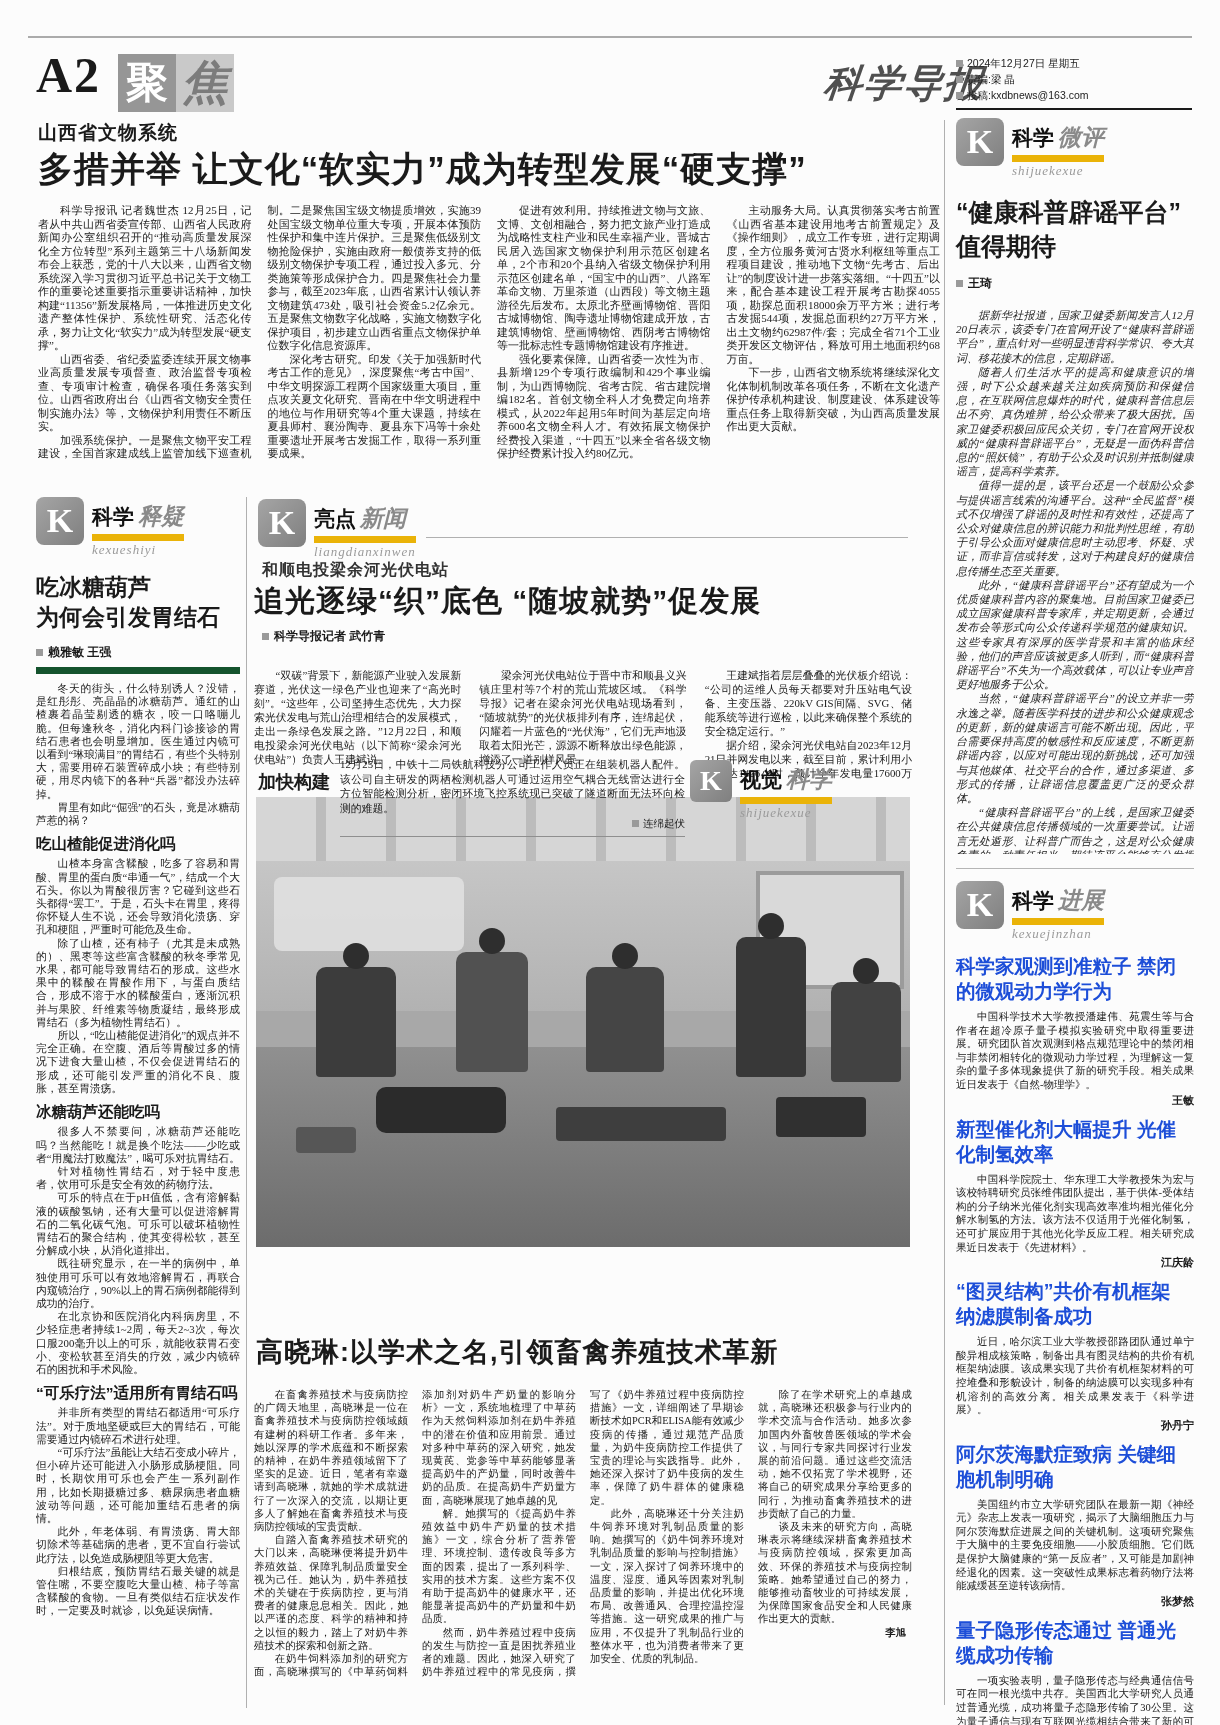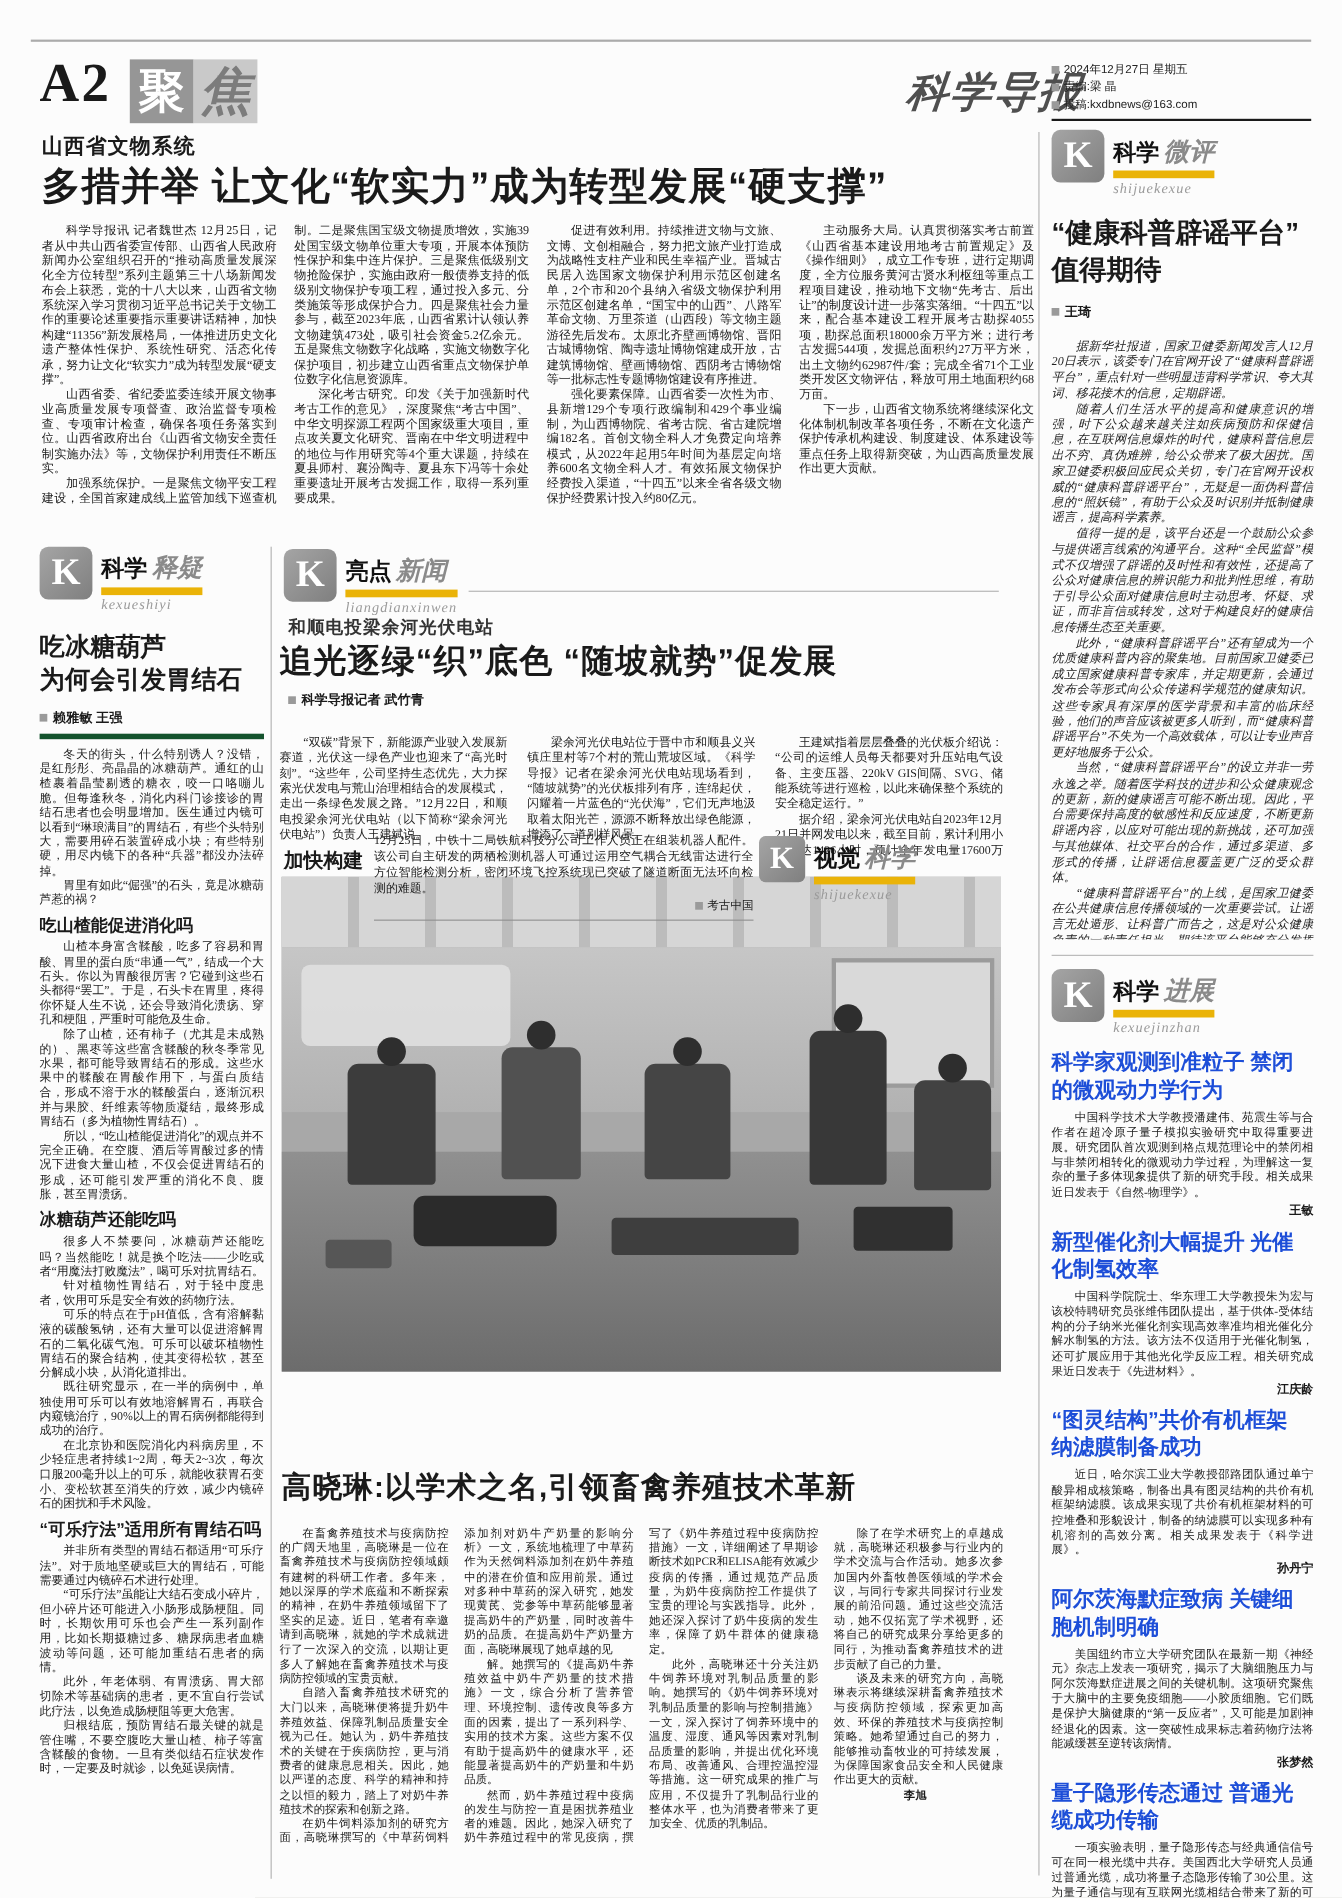--- a/index.html
+++ b/index.html
@@ -43,21 +43,21 @@
   .main-body p, .flow p{margin:0;text-indent:2em;}
 
   
   .vrule-right{left:944px;top:120px;width:1px;height:1585px;}
   .vrule-left{left:246px;top:497px;width:1px;height:1211px;}
 
   
   .left-rail{left:36px;top:497px;width:204px;}
   .lr-headline{margin-top:14px;font-size:23px;line-height:30px;font-weight:bold;}
   .author-row{display:flex;align-items:center;gap:5px;font-family:"Liberation Sans",sans-serif;
-              font-weight:bold;font-size:12px;margin-top:12px;border-bottom:5px solid #14532d;padding-bottom:6px;}
+              font-weight:bold;font-size:12px;margin-top:12px;border-bottom:7px solid #14532d;padding-bottom:6px;}
   .lr-body{margin-top:8px;height:1042px;overflow:hidden;font-size:10.8px;line-height:13.2px;text-align:justify;}
   .lr-body .b-p{margin:0;text-indent:2em;}
   .lr-body .b-h{font-family:"Liberation Sans",sans-serif;font-weight:bold;font-size:15.5px;
                 text-indent:0;margin:10px 0 7px 0;}
   .mid-toprule{left:260px;top:537px;width:648px;height:1px;}
   .mid-logo{left:258px;top:499px;background:#fcfcfc;padding-right:10px;}
   .pv-kicker{left:262px;top:560px;font-size:16px;font-weight:bold;color:#333;letter-spacing:1px;}
   .pv-headline{left:254px;top:581px;width:658px;font-size:30px;font-weight:bold;letter-spacing:1px;white-space:nowrap;}
   .pv-byline{left:262px;top:628px;}
   .byline{display:flex;align-items:center;gap:5px;font-family:"Liberation Sans",sans-serif;font-weight:bold;font-size:12px;}
@@ -82,21 +82,21 @@
            border-bottom:1px solid #8f8f8f;padding-bottom:5px;}
   .cap-credit{display:flex;justify-content:flex-end;align-items:center;gap:4px;
               font-family:"Liberation Sans",sans-serif;font-size:10.5px;margin-top:1px;}
   .visual-badge{left:690px;top:760px;}
   .visual-badge .k-badge{width:42px;height:42px;font-size:28px;border-radius:6px;}
 
   
   .gao-headline{left:256px;top:1334px;width:658px;font-size:27px;font-weight:bold;letter-spacing:1px;white-space:nowrap;}
   .gao-body{left:254px;top:1388px;width:658px;height:318px;column-count:4;column-gap:14px;
             font-size:10.4px;line-height:13.2px;text-align:justify;overflow:hidden;}
-  .gao-body .sig{text-align:center;text-indent:0;font-weight:bold;padding-right:6px;}
+  .gao-body .sig{text-align:right;text-indent:0;font-weight:bold;padding-right:6px;}
 
   
   .right-rail{left:956px;top:118px;width:238px;}
   .wp-headline{margin-top:16px;font-size:25px;line-height:34px;font-weight:bold;}
   .wp-body{margin-top:10px;height:546px;overflow:hidden;font-size:11px;line-height:14.2px;
            text-align:justify;font-style:italic;color:#222;}
   .rail-divider{height:1px;background:#b5b5b5;margin:14px 0 12px 0;}
   .jz-items{margin-top:12px;}
   .jz-item{margin-bottom:9px;}
   .jz-title{font-family:"Liberation Sans",sans-serif;font-weight:bold;font-size:19.5px;line-height:25px;margin:0 0 6px 0;color:#1d4ed8;}
@@ -238,21 +238,21 @@
     <div class="ph-equip" style="left:300px;top:310px;width:170px;height:34px;background:#3e3e3e;"></div>
     <div class="ph-equip" style="left:520px;top:300px;width:90px;height:40px;background:#303030;"></div>
     <div class="ph-equip" style="left:40px;top:330px;width:60px;height:26px;background:#565656;"></div>
   </div>
 
   <div class="abs cap-label sans">加快构建</div>
   <div class="abs caption">
     <span>12月25日，中铁十二局铁航科技分公司工作人员正在组装机器人配件。该公司自主研发的两栖检测机器人可通过运用空气耦合无线雷达进行全方位智能检测分析，密闭环境飞控系统现已突破了隧道断面无法环向检测的难题。</span>
     <div class="cap-credit">
       <span class="sq-bullet"></span>
-      <span>考古中国</span>
+      <span>连绵起伏</span>
     </div>
   </div>
   <div class="abs visual-badge seclogo">
     <div class="k-badge">K</div>
     <div class="sec-words">
       <div class="sec-line1">
         <span class="sec-black">视觉</span><span class="sec-script">科学</span>
       </div>
       <div class="sec-pinyin">shijuekexue</div>
     </div>

